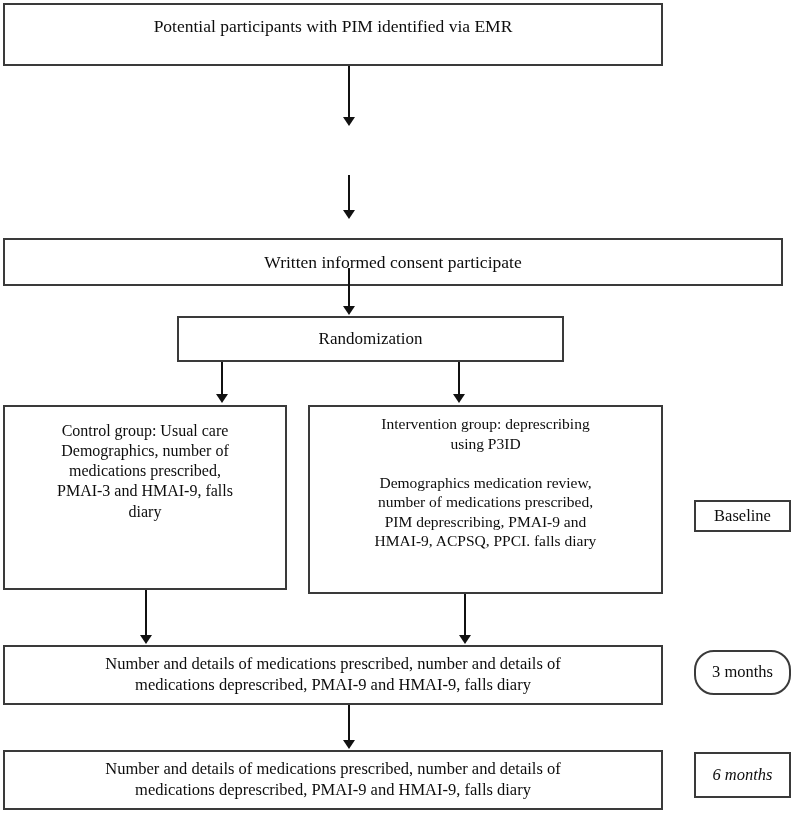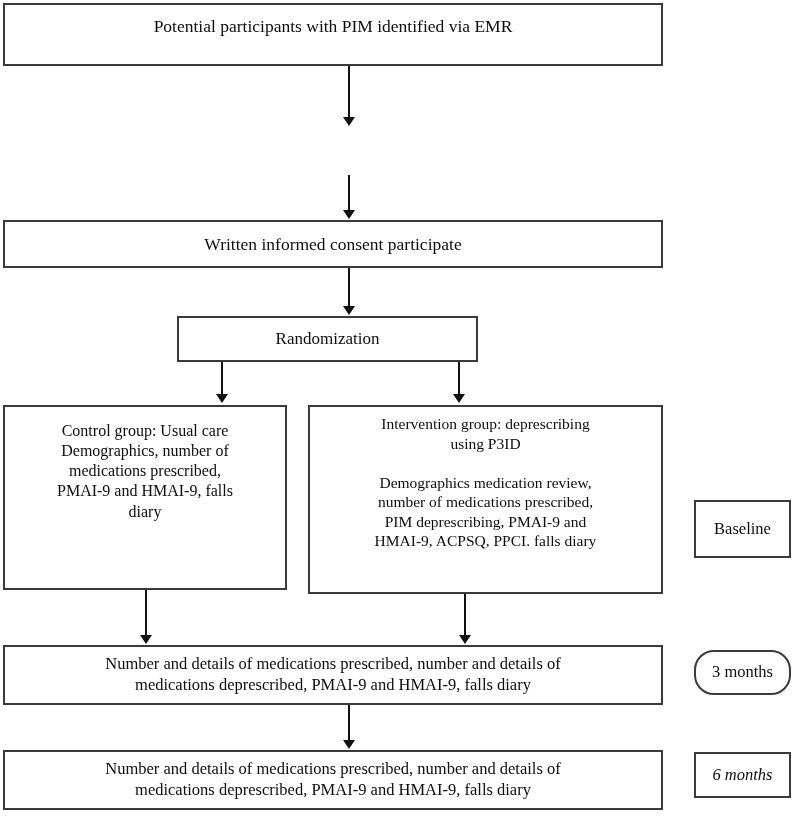--- a/index.html
+++ b/index.html
@@ -34,33 +34,33 @@
   .node .txt {
     display: block;
     width: 100%;
     white-space: pre-line;
   }
   
   #node-eligibility   { left: 3px;   top: 3px;   width: 660px; height: 63px;  font-size: 17.5px; }
   #node-eligibility .txt { align-self: flex-start; margin-top: 8px; }
 
   #node-invitation    { left: 180px; top: 127px; width: 330px; height: 48px;  font-size: 16.5px; }
-  #node-consent       { left: 3px;   top: 220px; width: 660px; height: 48px;  font-size: 17.5px; }
-  #node-randomization { left: 177px; top: 316px; width: 301px; height: 46px;  font-size: 17px; }
+  #node-consent       { left: 3px;   top: 238px; width: 780px; height: 48px;  font-size: 17.5px; }
+  #node-randomization { left: 177px; top: 316px; width: 387px; height: 46px;  font-size: 17px; }
 
   #node-control       { left: 3px;   top: 405px; width: 284px; height: 185px; font-size: 16px; }
   #node-control .txt  { align-self: flex-start; margin-top: 12px; }
 
   #node-intervention  { left: 308px; top: 405px; width: 355px; height: 189px; font-size: 15.5px; }
   #node-intervention .txt { align-self: flex-start; margin-top: 5px; }
 
   #node-followup-3    { left: 3px;   top: 645px; width: 660px; height: 60px;  font-size: 16.5px; }
   #node-followup-6    { left: 3px;   top: 750px; width: 660px; height: 60px;  font-size: 16.5px; }
 
-  #node-timepoint-baseline { left: 694px; top: 500px; width: 97px; height: 58px; font-size: 16.5px; }
+  #node-timepoint-baseline { left: 694px; top: 500px; width: 97px; height: 32px; font-size: 16.5px; }
   #node-timepoint-3months  { left: 694px; top: 650px; width: 97px; height: 45px; font-size: 16.5px; border-radius: 20px; }
   #node-timepoint-6months  { left: 694px; top: 752px; width: 97px; height: 46px; font-size: 16.5px; font-style: italic; }
 
   
   .edge { position: absolute; }
   .edge-line {
     position: absolute;
     background: #111111;
     width: 1.6px;
   }
@@ -87,21 +87,21 @@
   </div>
 
   <div class="node" id="node-randomization">
     <span class="txt">Randomization</span>
   </div>
 
   <div class="node" id="node-control">
     <span class="txt">Control group: Usual care
 Demographics, number of
 medications prescribed,
-PMAI-9 and HMAI-9, falls
+PMAI-3 and HMAI-9, falls
 diary</span>
   </div>
 
   <div class="node" id="node-intervention">
     <span class="txt">Intervention group: deprescribing
 using P3ID
 
 Demographics medication review,
 number of medications prescribed,
 PIM deprescribing, PMAI-9 and

